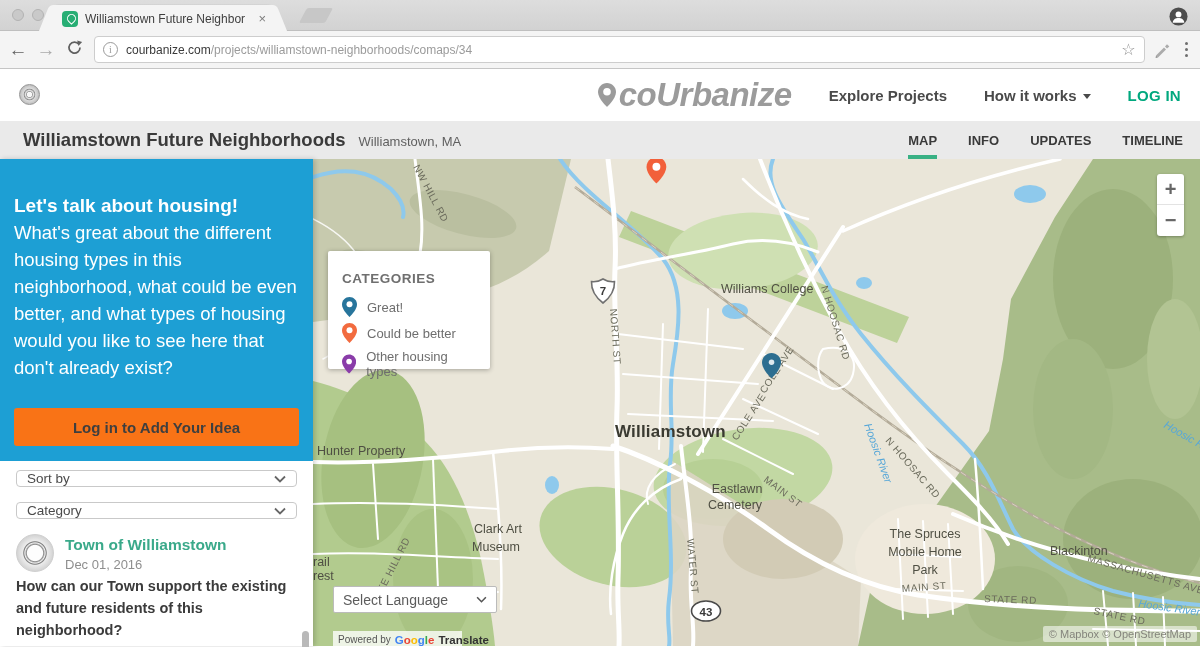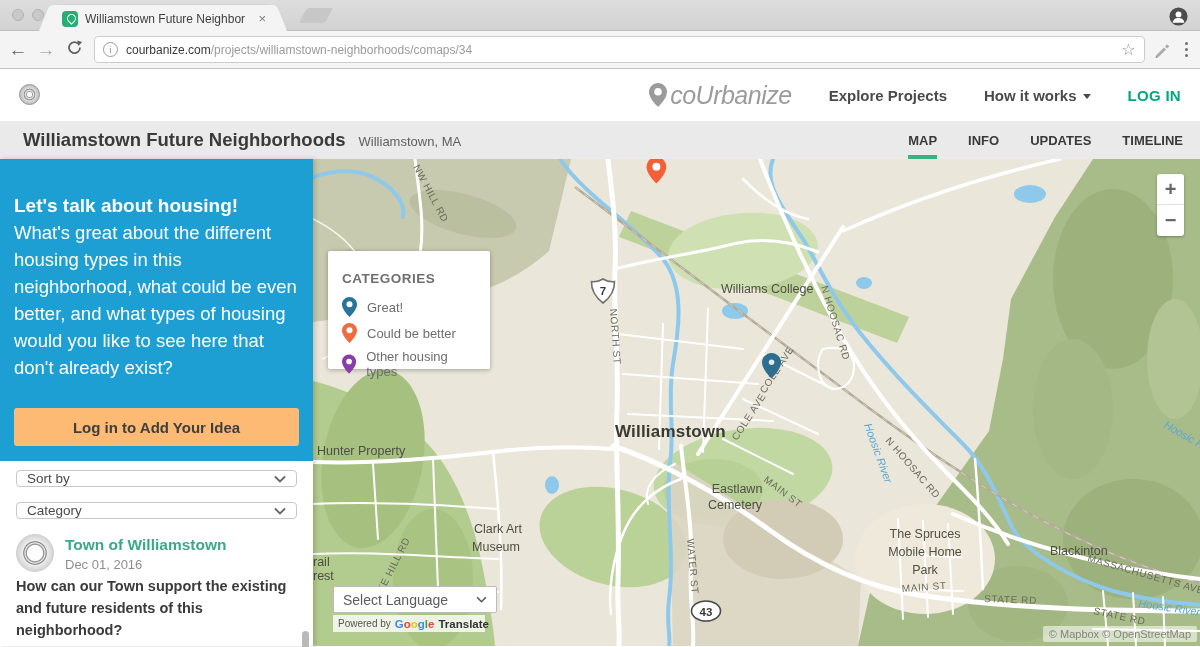--- a/index.html
+++ b/index.html
@@ -38,40 +38,40 @@
   .penic, .dots { margin-right:14px; }
   .dots { display:flex; flex-direction:column; gap:2.5px; margin-right:12px; }
   .dots i { width:3.5px; height:3.5px; border-radius:50%; background:#6e6e6e; }
 
   
   .siteheader { position:relative; height:52px; background:#fff; display:flex; align-items:center; }
   .seal { position:absolute; left:19px; top:15px; width:21px; height:21px; border-radius:50%;
           background:radial-gradient(circle,#f7f7f7 18%, #9e9e9e 22%, #e8e8e8 30%, #8f8f8f 40%, #dcdcdc 46%, #ababab 88%, #8a8a8a 100%); border:1px solid #949494; }
   .sh-right { position:absolute; right:19px; display:flex; align-items:center; gap:37px; }
   .brand { display:flex; align-items:center; gap:2px; color:#9b9b9b; }
-  .brandname { font-size:25px; font-weight:normal; font-style:italic; letter-spacing:-.5px; }
+  .brandname { font-size:33px; font-weight:bold; font-style:italic; letter-spacing:-.5px; }
   .navitem { font-size:15px; font-weight:bold; color:#4a4a4a; display:flex; align-items:center; gap:6px; }
   .caret { width:0; height:0; border-left:4.5px solid transparent; border-right:4.5px solid transparent; border-top:5px solid #4a4a4a; margin-top:2px; }
   .login { font-size:15px; font-weight:bold; color:#00a87e; letter-spacing:.3px; }
 
   
   .projheader { position:relative; height:38px; background:#eaeaea; display:flex; align-items:center; }
   .ptitle { font-size:18.5px; font-weight:bold; color:#3a3a3a; margin-left:23px; }
   .ploc { font-size:13px; color:#5f5f5f; margin-left:13px; margin-top:2px; }
   .ptabs { position:absolute; right:17px; top:0; height:38px; display:flex; gap:31px; }
   .ptab { font-size:13px; font-weight:bold; color:#3a3a3a; height:38px; display:flex; align-items:center; border-bottom:4px solid transparent; padding-top:4px; }
   .ptab.active { border-bottom-color:#39b185; }
 
   
   .main { display:flex; height:487px; }
   aside { position:relative; width:313px; height:487px; background:#fff; z-index:5; box-shadow:2px 0 5px rgba(0,0,0,.18); display:flex; flex-direction:column; }
   .bluepanel { position:relative; height:302px; background:#1d9fd4; color:#fff; padding:36px 14px 0; flex:0 0 302px; }
   .bp-title { font-size:19px; font-weight:bold; margin-bottom:2px; }
   .bp-body { font-size:18.5px; line-height:27px; }
-  .cta { position:absolute; left:14px; right:14px; top:249px; height:38px; background:#fdba74; border:none; border-radius:3px;
+  .cta { position:absolute; left:14px; right:14px; top:249px; height:38px; background:#f97316; border:none; border-radius:3px;
          font-family:inherit; font-size:15px; font-weight:bold; color:#3f3f3f; }
   .tools { display:flex; gap:15px; margin:9px 16px 0 16px;flex-direction:column; }
   .dropdown { flex:1; height:30px; border:1px solid #c9c9c9; border-radius:4px; background:#fff; display:flex; align-items:center; padding:0 10px; }
   .dropdown span { font-size:13.5px; color:#4a4a4a; }
   .dropdown svg { margin-left:auto; }
   .comment { margin:15px 16px 0 16px; }
   .c-head { display:flex; gap:11px; }
   .avatar { width:38px; height:38px; border-radius:50%; flex:0 0 38px;
             background:radial-gradient(circle,#fdfdfd 30%, #8f8f8f 34%, #f2f2f2 40%, #777 44%, #ececec 48%, #bdbdbd 92%, #999 100%); border:1px solid #cfcfcf; }
   .c-author { font-size:15.5px; font-weight:bold; color:#3aa98a; margin-top:2px; }
@@ -96,21 +96,21 @@
   .legend-row span { font-size:13px; color:#6e6e6e; }
 
   .zoomctl { position:absolute; right:16px; top:15px; width:27px; background:#fff; border-radius:3px; box-shadow:0 1px 3px rgba(0,0,0,.3); }
   .zbtn { height:31px; display:flex; align-items:center; justify-content:center; font-size:20px; font-weight:bold; color:#666; }
   .zbtn:first-child { border-bottom:1px solid #e3e3e3; }
 
   .glwidget { position:absolute; left:20px; top:427px; }
   .glselect { width:164px; height:27px; background:#fff; border:1px solid #bbb; border-radius:2px; display:flex; align-items:center; padding:0 9px; }
   .glselect span { font-size:14px; color:#5c5c5c; }
   .glselect svg { margin-left:auto; }
-  .glpow { margin-top:2px; width:152px; height:17px; background:rgba(255,255,255,.78); display:flex; align-items:center; padding:0 5px; white-space:nowrap; }
+  .glpow { margin-top:18px; width:129px; height:17px; background:rgba(255,255,255,.78); display:flex; align-items:center; padding:0 5px; white-space:nowrap; }
   .glpow .pby { font-size:10px; color:#555; margin-right:4px; }
   .glpow .gl { font-size:11.5px; font-weight:bold; }
   .glpow .tr { font-size:11.5px; font-weight:bold; color:#333; margin-left:4px; }
 
   .attrib { position:absolute; right:3px; bottom:4px; background:rgba(255,255,255,.55); font-size:11px; color:#84847c; padding:2px 6px; border-radius:2px; }
 </style>
 </head>
 <body>
 
 <div id="app">

